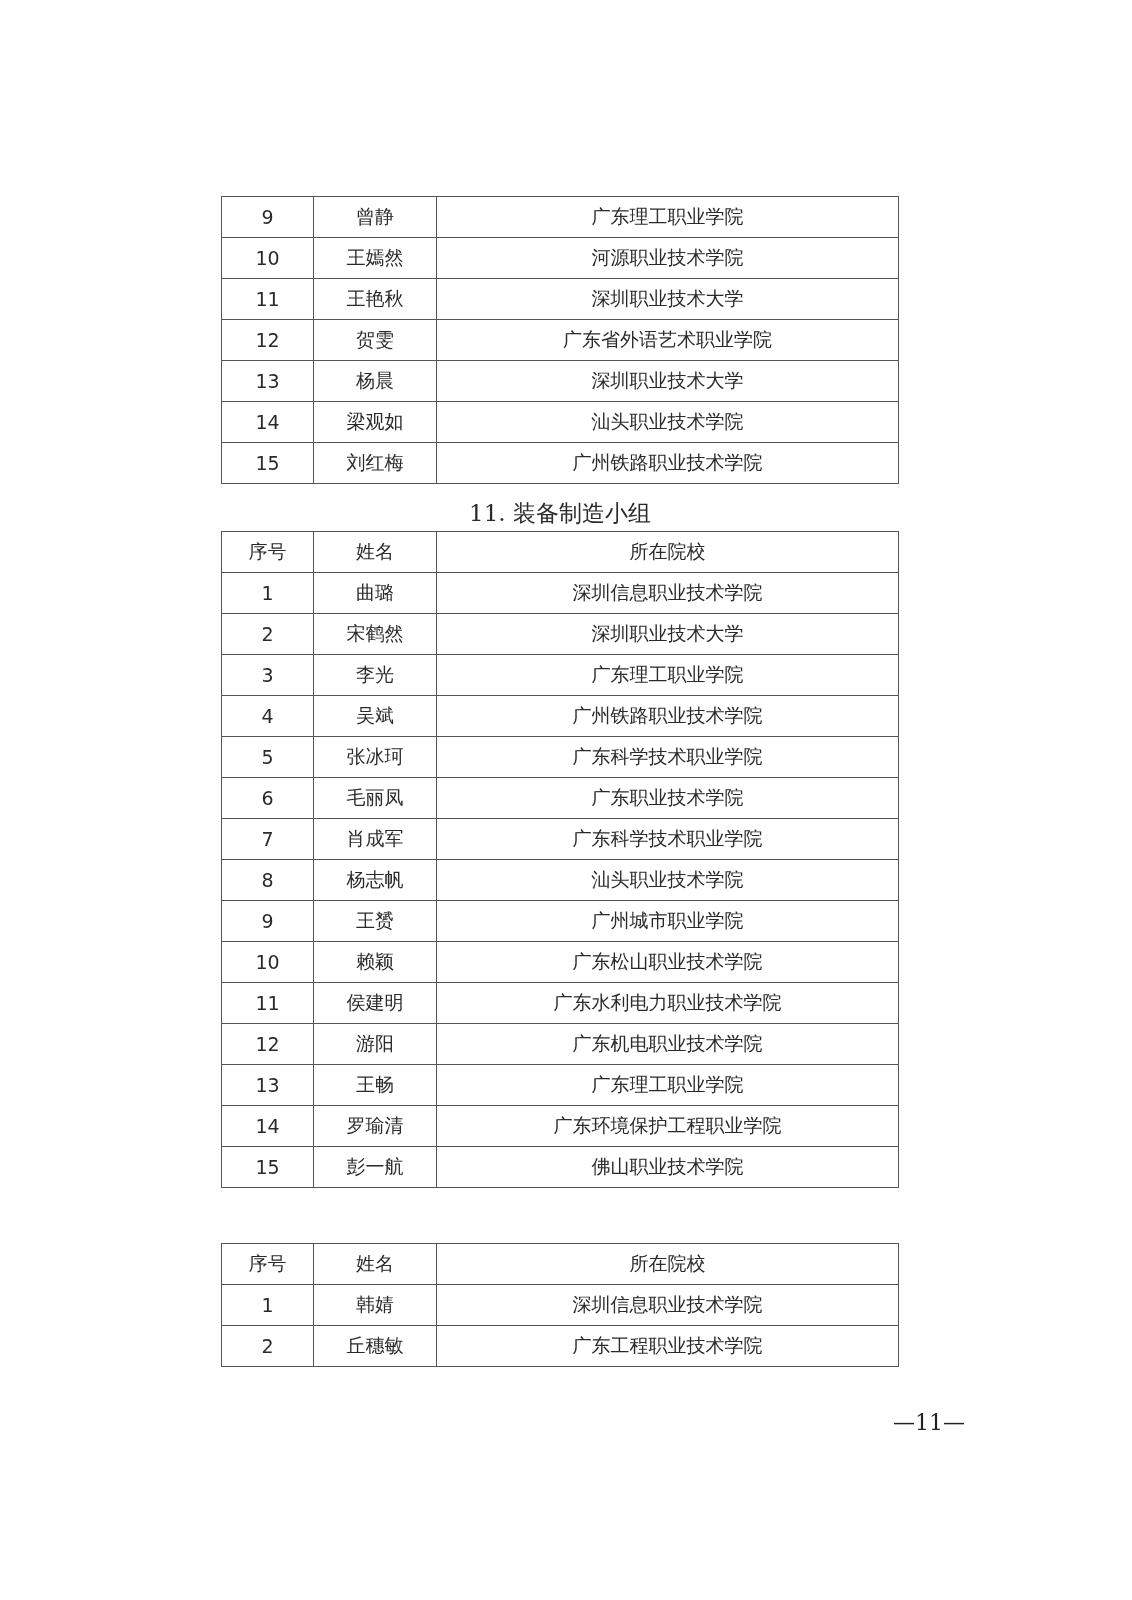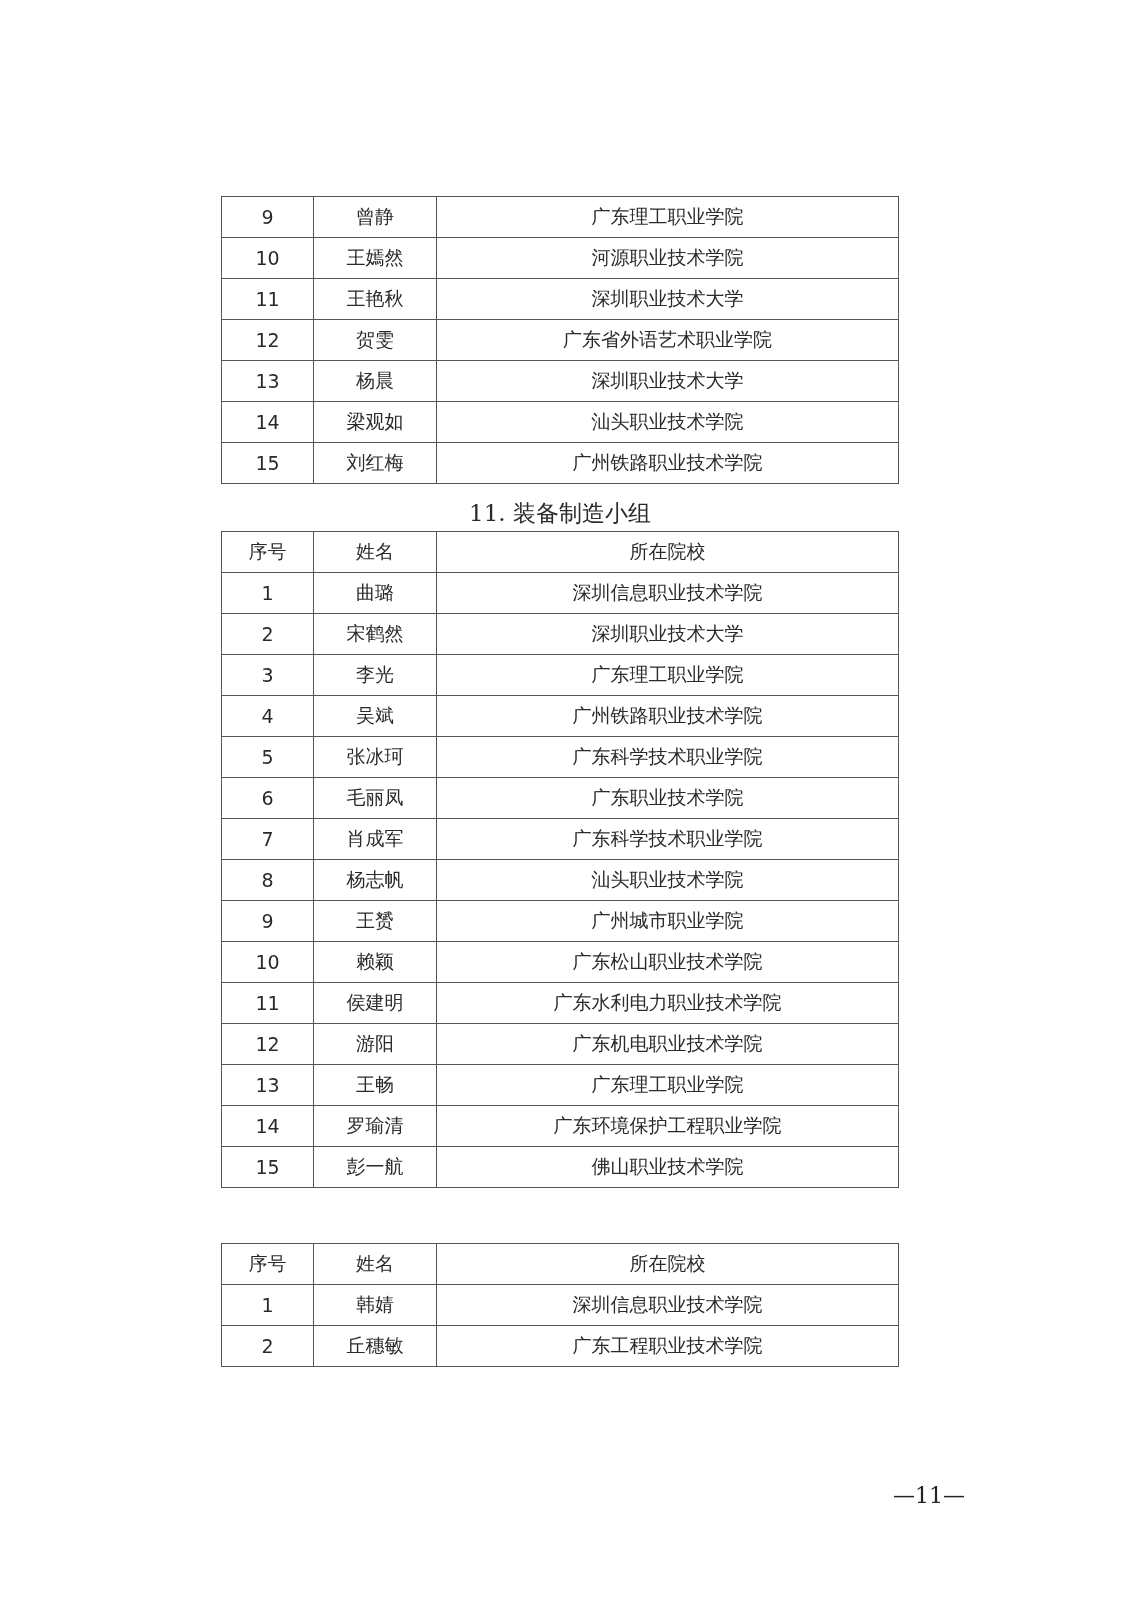--- a/index.html
+++ b/index.html
@@ -7,21 +7,21 @@
       font-family: "DejaVu Serif", "Liberation Serif", serif; color: #222; }
     .page { position: absolute; left: 0; top: 0; width: 1132px; height: 1600px; }
     table.roster { position: absolute; left: 221px; width: 678px; border-collapse: collapse; table-layout: fixed; }
     table.roster td { border: 1.5px solid #555; height: 40px; padding: 0; text-align: center; vertical-align: middle;
       font-size: 19px; color: #2a2a2a; }
     table.roster col.c1 { width: 92px; }
     table.roster col.c2 { width: 123px; }
     table.roster col.c3 { width: auto; }
     td.num { font-family: "DejaVu Sans", "Liberation Sans", sans-serif; font-size: 18px; }
     .section-title { position: absolute; left: 221px; width: 678px; text-align: center; font-size: 23px; color: #2a2a2a; }
-    .page-number { position: absolute; left: 893px; top: 1483px; font-size: 22px; color: #222; letter-spacing: 0; }
+    .page-number { position: absolute; left: 893px; top: 1410px; font-size: 22px; color: #222; letter-spacing: 0; }
   </style>
 </head>
 <body>
 
 <div class="page">
 
   <table class="roster" style="top:196px;">
     <colgroup>
         <col class="c1">
         <col class="c2">

